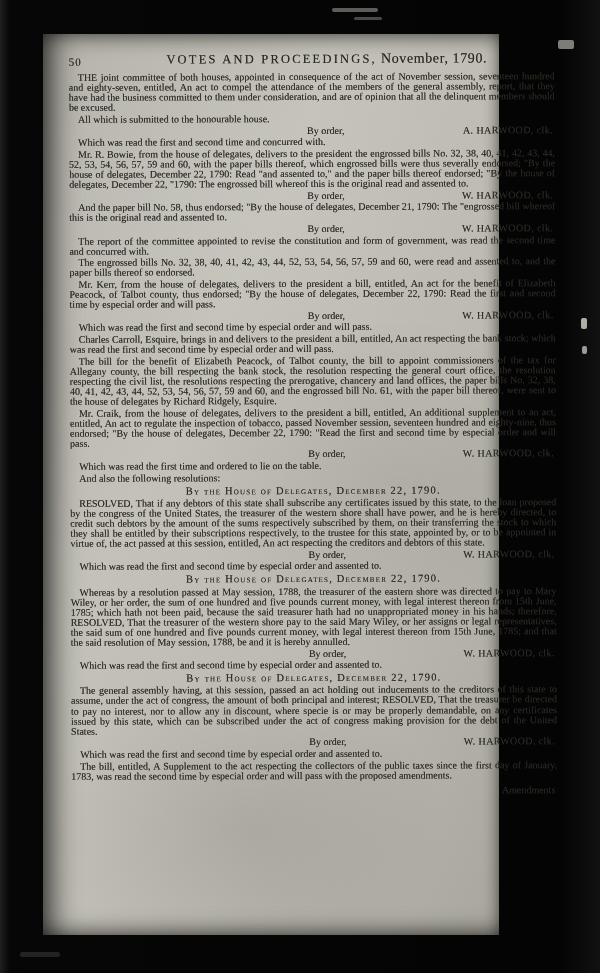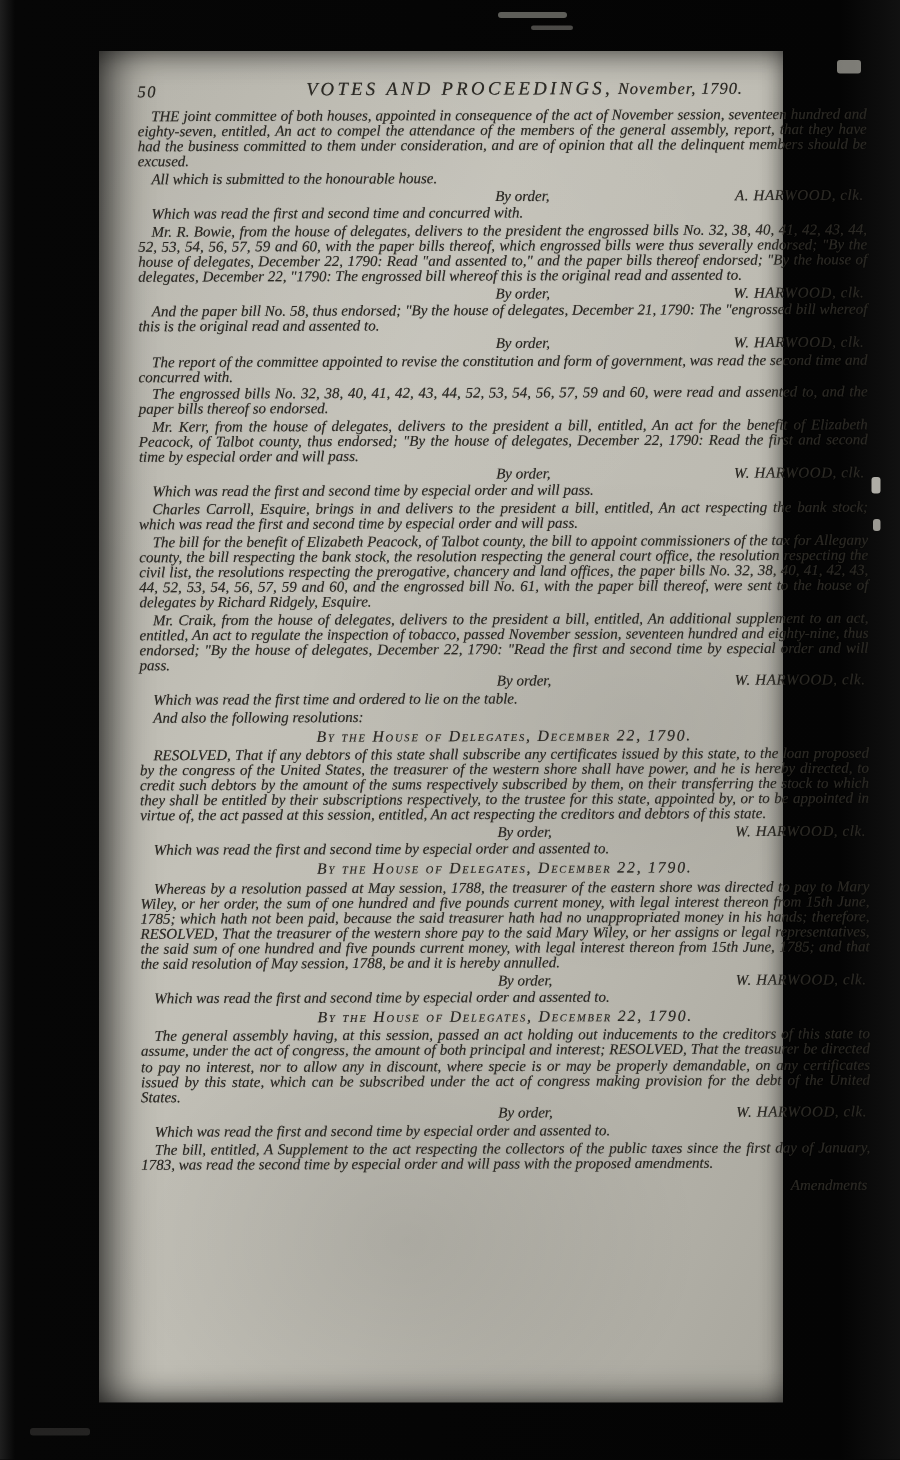--- a/index.html
+++ b/index.html
@@ -13,44 +13,43 @@
     width:600px;height:973px;
     background:var(--frame);
     overflow:hidden;
     font-family:"Liberation Serif","DejaVu Serif",serif;
   }
   .scan-frame{
     position:relative;width:600px;height:973px;overflow:hidden;
     background:linear-gradient(90deg,#1f1f1f 0px,#060606 10px,#040404 560px,#111 600px);
   }
   .paper{
-    position:absolute;left:66px;top:34px;width:456px;height:901px;
+    position:absolute;left:43px;top:34px;width:456px;height:901px;
     background:
       radial-gradient(ellipse 420px 300px at 30% 18%, rgba(255,255,255,0.08), transparent 70%),
       radial-gradient(ellipse 320px 240px at 78% 50%, rgba(0,0,0,0.07), transparent 70%),
       radial-gradient(ellipse 280px 220px at 45% 88%, rgba(0,0,0,0.09), transparent 70%),
       linear-gradient(115deg,#b3b1a8 0%,#c3c1b8 35%,#bcbab1 65%,#a8a69d 100%);
     box-shadow:
       inset 24px 0 28px -14px rgba(0,0,0,0.65),
       inset -9px 0 16px -10px rgba(0,0,0,0.45),
       inset 0 12px 20px -10px rgba(0,0,0,0.5),
       inset 0 -14px 22px -12px rgba(0,0,0,0.55);
-    font-style: italic;
   }
   .text-body{
     position:absolute;left:27px;top:20px;width:486px;
     color:var(--ink);
     font-size:10px;line-height:10.1px;
     transform:rotate(-0.2deg);
     text-shadow:0 0 0.5px rgba(40,38,33,0.6);
   }
   .page-header{position:relative;text-align:center;margin-bottom:7px;white-space:nowrap;}
   .page-number{position:absolute;left:0;top:2px;font-size:11px;letter-spacing:1px;}
   .title-caps{font-size:12.5px;letter-spacing:2.2px;margin-left:30px;}
-  .title-rest{font-size:11px;letter-spacing:0.6px;}
+  .title-rest{font-size:14px;letter-spacing:0.6px;}
   p.block{margin:0 0 1.5px 0;text-indent:9px;text-align:justify;}
   p.para{}
   p.line{text-align:left;}
   p.heading{
     text-align:center;text-indent:0;
     font-variant:small-caps;letter-spacing:1.2px;
     font-size:10.5px;margin:3px 0 2px 0;
   }
   p.catchword{text-align:right;text-indent:0;margin-top:5px;padding-right:2px;}
   .byline{display:flex;margin:0 0 1.5px 0;}

